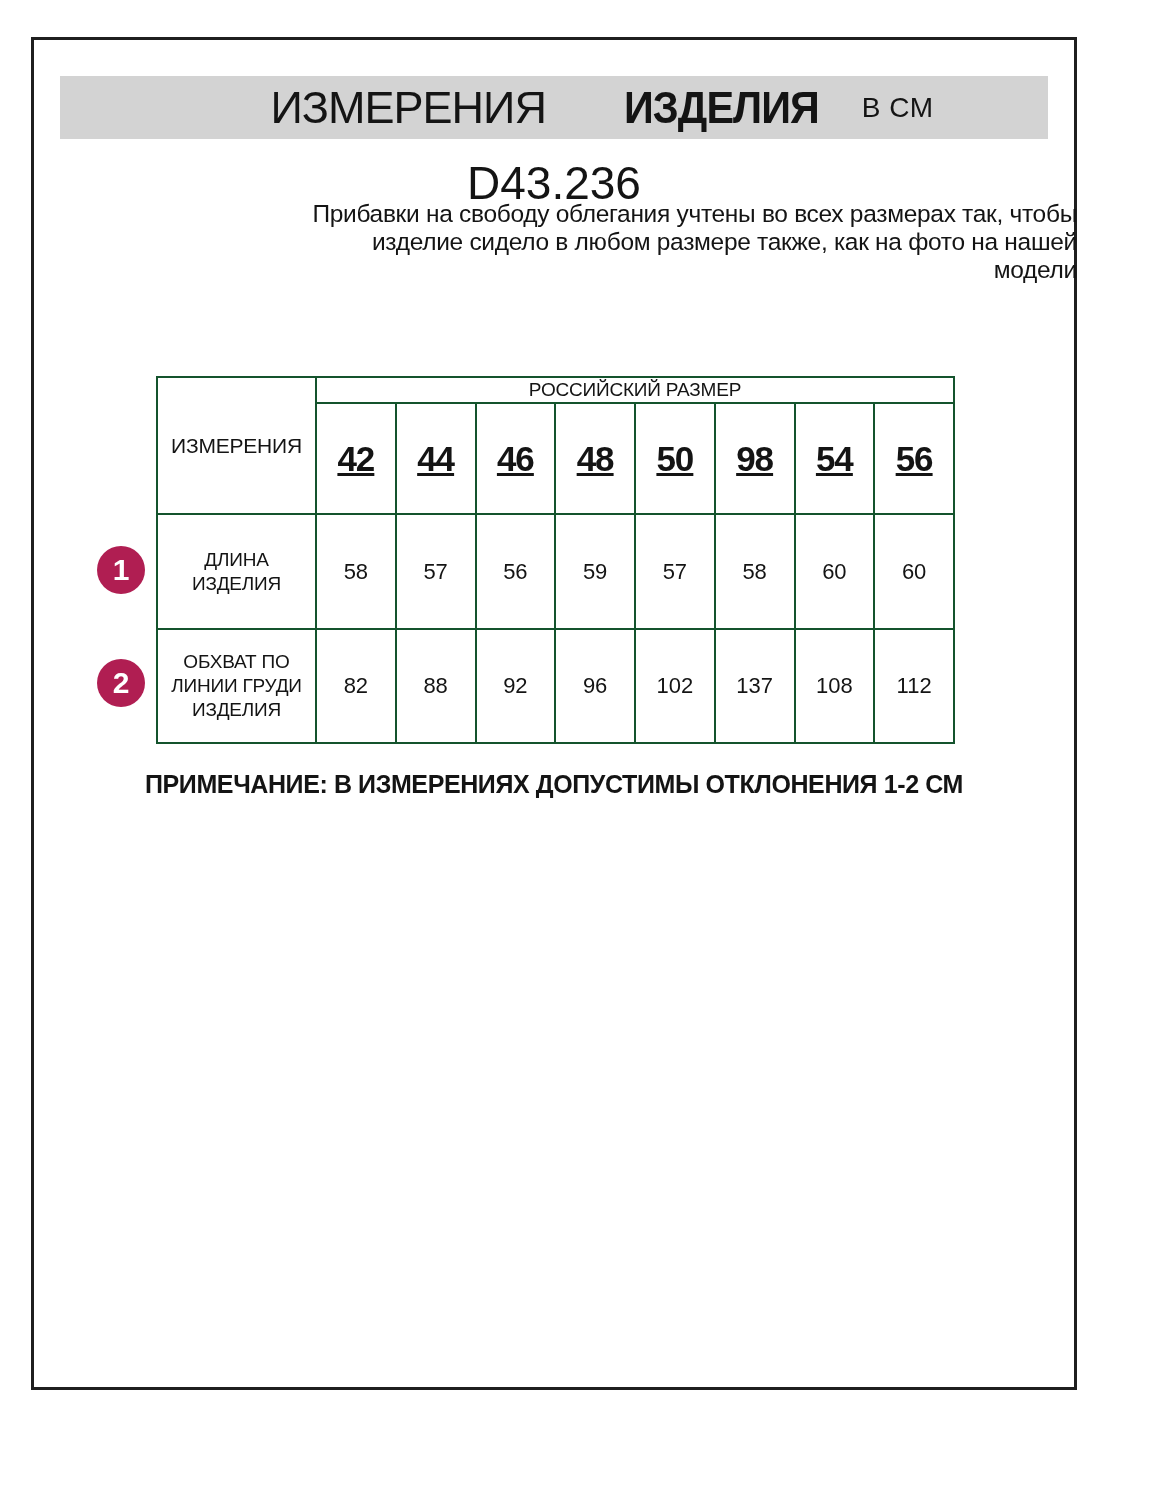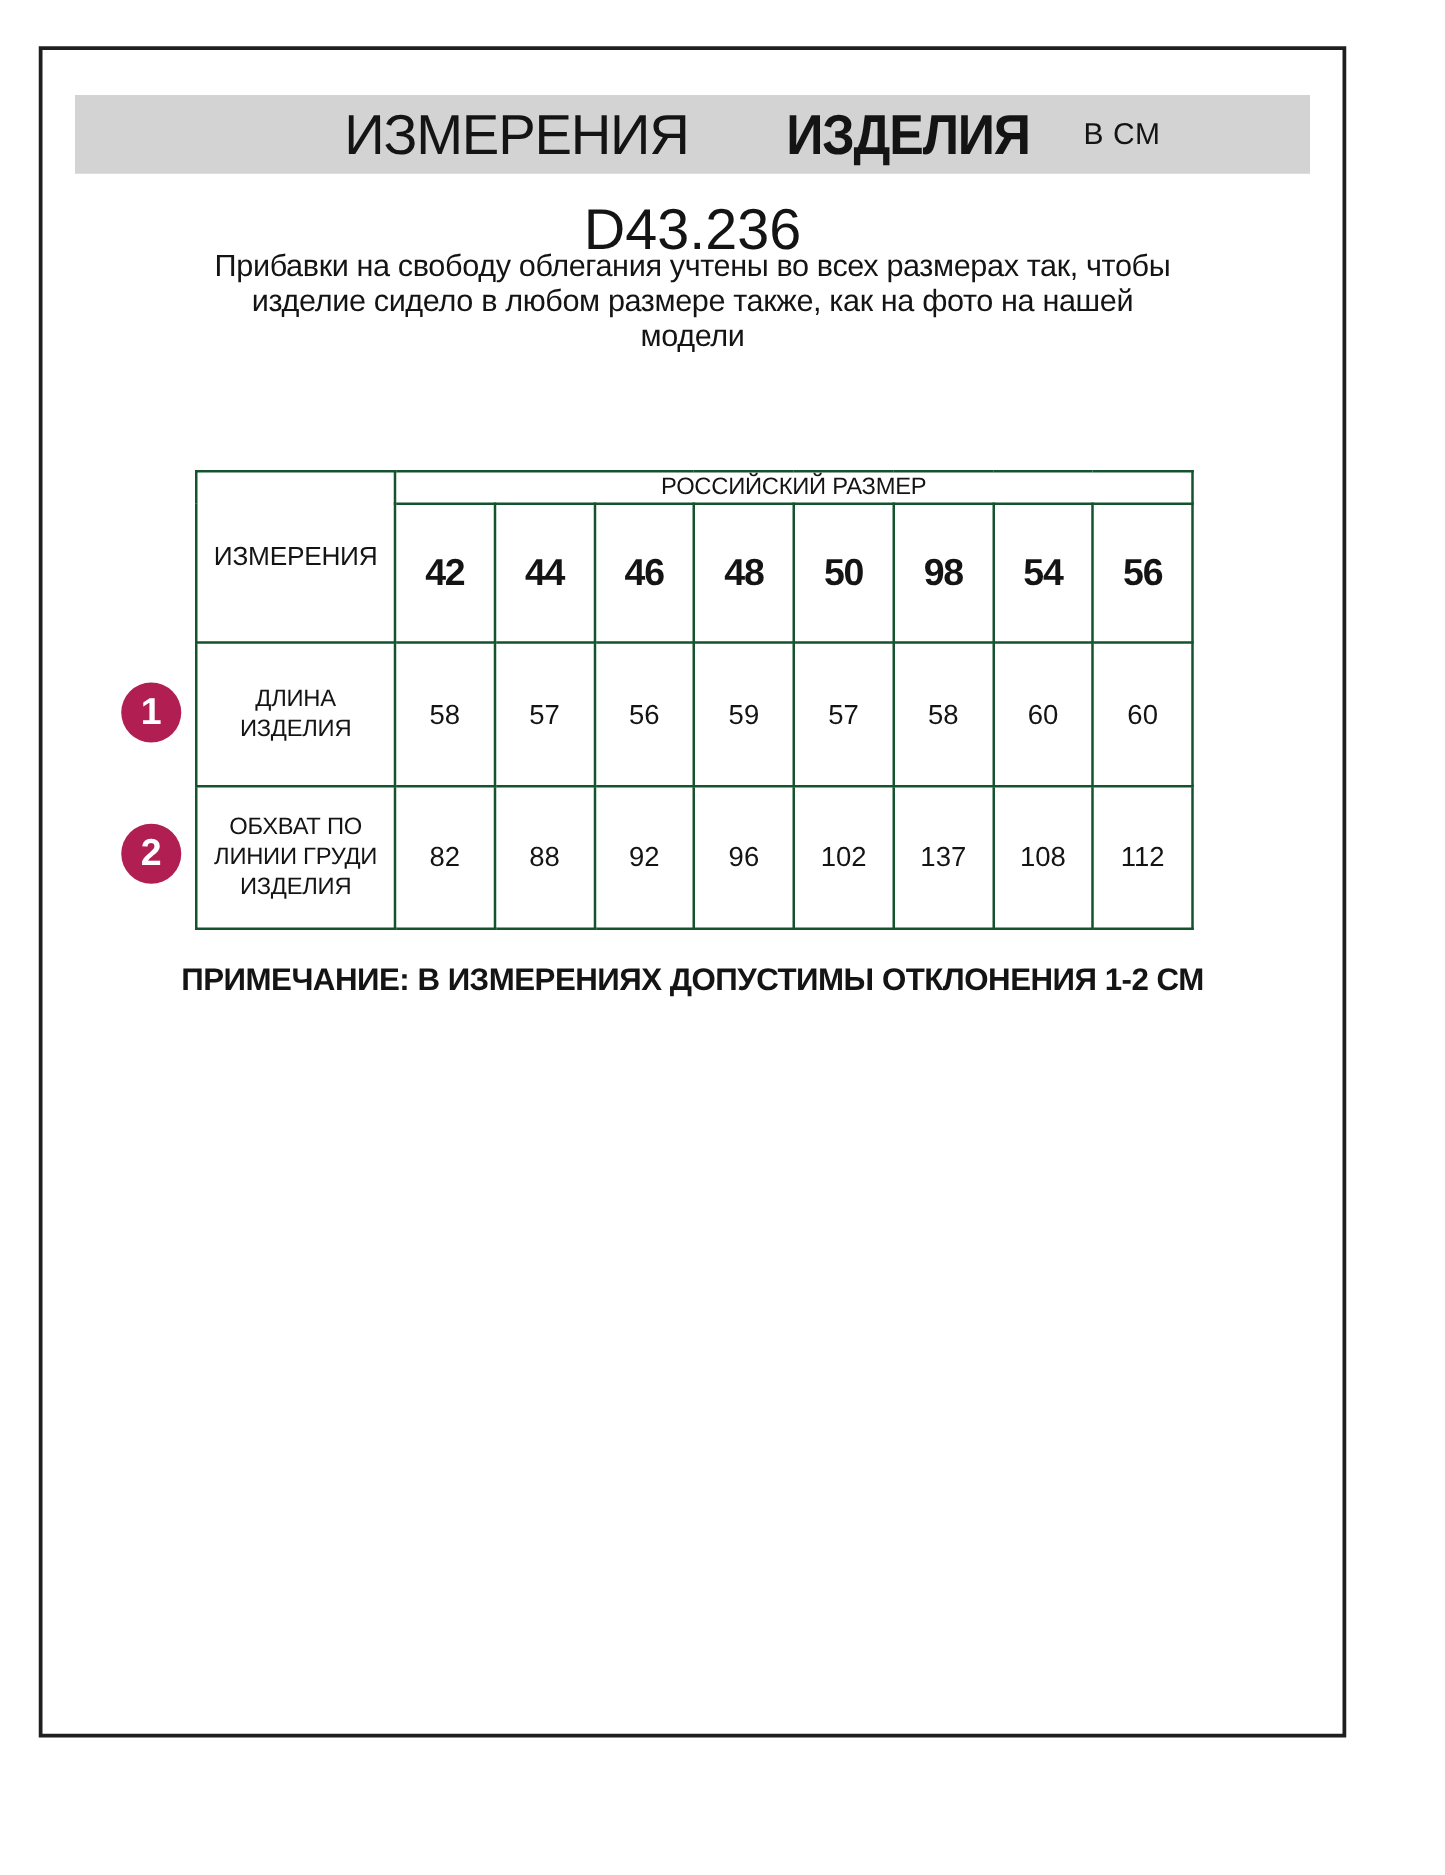--- a/index.html
+++ b/index.html
@@ -32,50 +32,50 @@
   }
   .title-measurements {
     font-size: 45px; font-weight: 400; letter-spacing: -1px;
   }
   .title-product {
     font-size: 45px; font-weight: 700; letter-spacing: -1px;
     margin-left: 78px;
     display: inline-block; transform: scaleX(0.92); transform-origin: left center;
   }
   .title-unit {
-    font-size: 24px; font-weight: 400; letter-spacing: 0.5px;
+    font-size: 28px; font-weight: 400; letter-spacing: 0.5px;
     margin-left: 26px;
   }
   .product-code {
     position: absolute; left: 31px; top: 156px; width: 1046px;
     text-align: center; font-size: 46px; font-weight: 400;
   }
   .description {
     position: absolute; left: 31px; top: 200px; width: 1046px;
-    text-align: center; font-size: 24.5px; line-height: 28px;
+    text-align: right; font-size: 24.5px; line-height: 28px;
     white-space: pre-line; letter-spacing: -0.3px;
   }
   table.size-table {
     position: absolute; left: 156px; top: 376px;
     width: 799px;
     border-collapse: collapse; table-layout: fixed;
     background: #ffffff;
   }
   .size-table th, .size-table td {
     border: 2px solid #14532d;
     text-align: center; vertical-align: middle;
     overflow: hidden;
   }
   .corner-cell {
     width: 159px; font-size: 21px; font-weight: 400; letter-spacing: -0.2px;
   }
   .group-header-row { height: 26px; }
   .group-header-cell { font-size: 19px; font-weight: 400; letter-spacing: -0.2px; }
   .size-header-row { height: 111px; }
-  .size-cell { font-size: 30px; font-weight: 700; letter-spacing: -1px; }
+  .size-cell { font-size: 35px; font-weight: 700; letter-spacing: -1px; text-decoration: underline; }
   .data-row-0 { height: 115px; }
   .data-row-1 { height: 114px; }
   .label-cell {
     font-size: 19px; line-height: 24px; font-weight: 400;
     white-space: pre-line; letter-spacing: -0.2px;
   }
   .value-cell { font-size: 22px; font-weight: 400; }
   .marker {
     position: absolute; left: 97px;
     width: 48px; height: 48px; border-radius: 50%;

